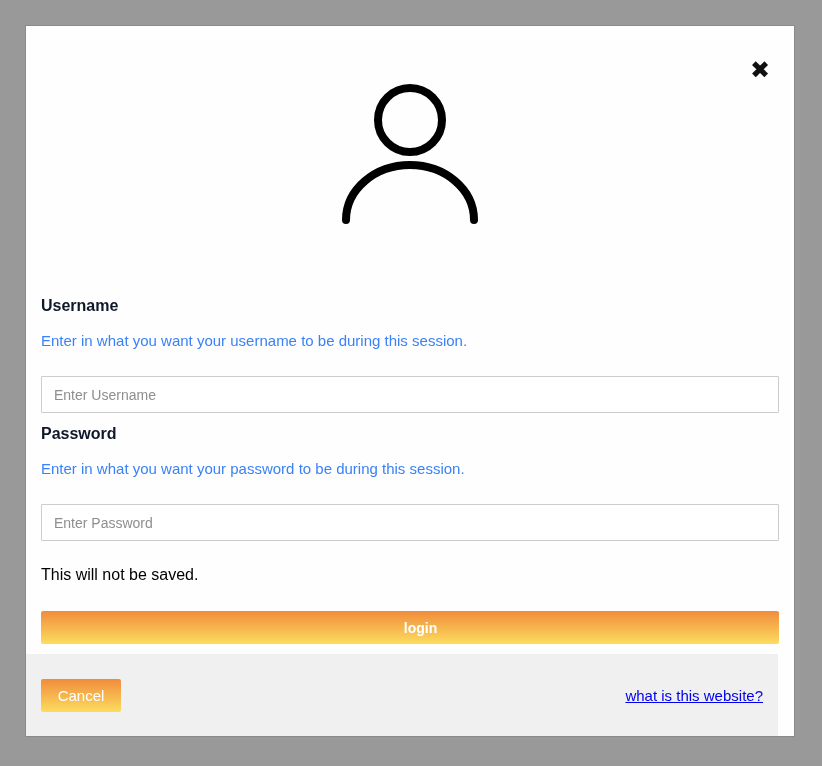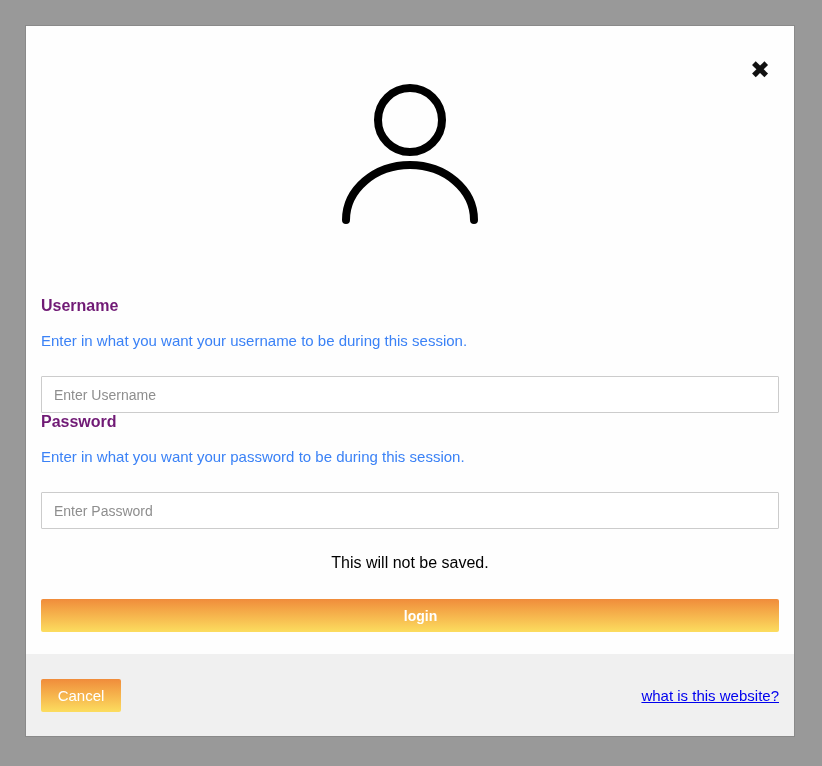--- a/index.html
+++ b/index.html
@@ -31,24 +31,24 @@
   .icon-wrap {
     margin-top: 56px;
     text-align: center;
   }
   .content {
     padding: 0 15px;
   }
   .field-label {
     font-size: 16px;
     font-weight: bold;
-    color: #701a75;
+    color: #0f172a;
   }
   .field-label.username { margin-top: 66px; }
-  .field-label.password { }
+  .field-label.password { margin-top: 12px; }
   .field-desc {
     font-size: 15px;
     color: #3b82f6;
     margin-top: 17px;
   }
   .text-input {
     display: block;
     width: 100%;
     height: 37px;
     margin-top: 27px;
@@ -59,40 +59,39 @@
     color: #222;
     font-family: "Liberation Sans", sans-serif;
     background: #fff;
     outline: none;
   }
   .text-input::placeholder { color: #8e8e8e; opacity: 1; }
   .note {
     font-size: 16px;
     color: #000;
     margin-top: 25px;
-    text-align: center;
   }
   .login-btn {
     display: block;
     width: 100%;
     height: 33px;
     margin-top: 27px;
     border: none;
     border-radius: 2px;
     background: linear-gradient(180deg, var(--accent-gradient-top, #f08c3b), var(--accent-gradient-bottom, #fcdd5f));
     color: #fff;
     font-size: 14px;
     font-weight: bold;
     font-family: "Liberation Sans", sans-serif;
     cursor: pointer;
     padding-left: 21px;
   }
   .modal-footer {
     position: absolute;
-    left: 0; right: 0; bottom: 0;
+    left: 0; right: 16px; bottom: 0;
     height: 82px;
     background: var(--footer-bg, #f0f0f0);
     display: flex;
     align-items: center;
     justify-content: space-between;
     padding: 0 15px;
   }
   .cancel-btn {
     width: 80px;
     height: 33px;

